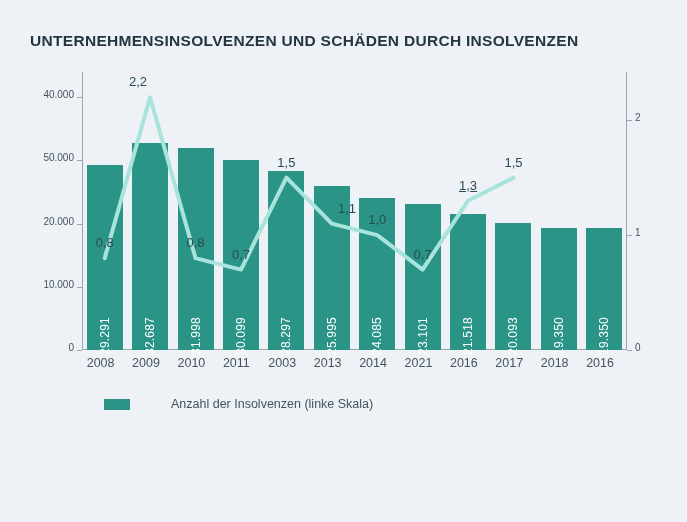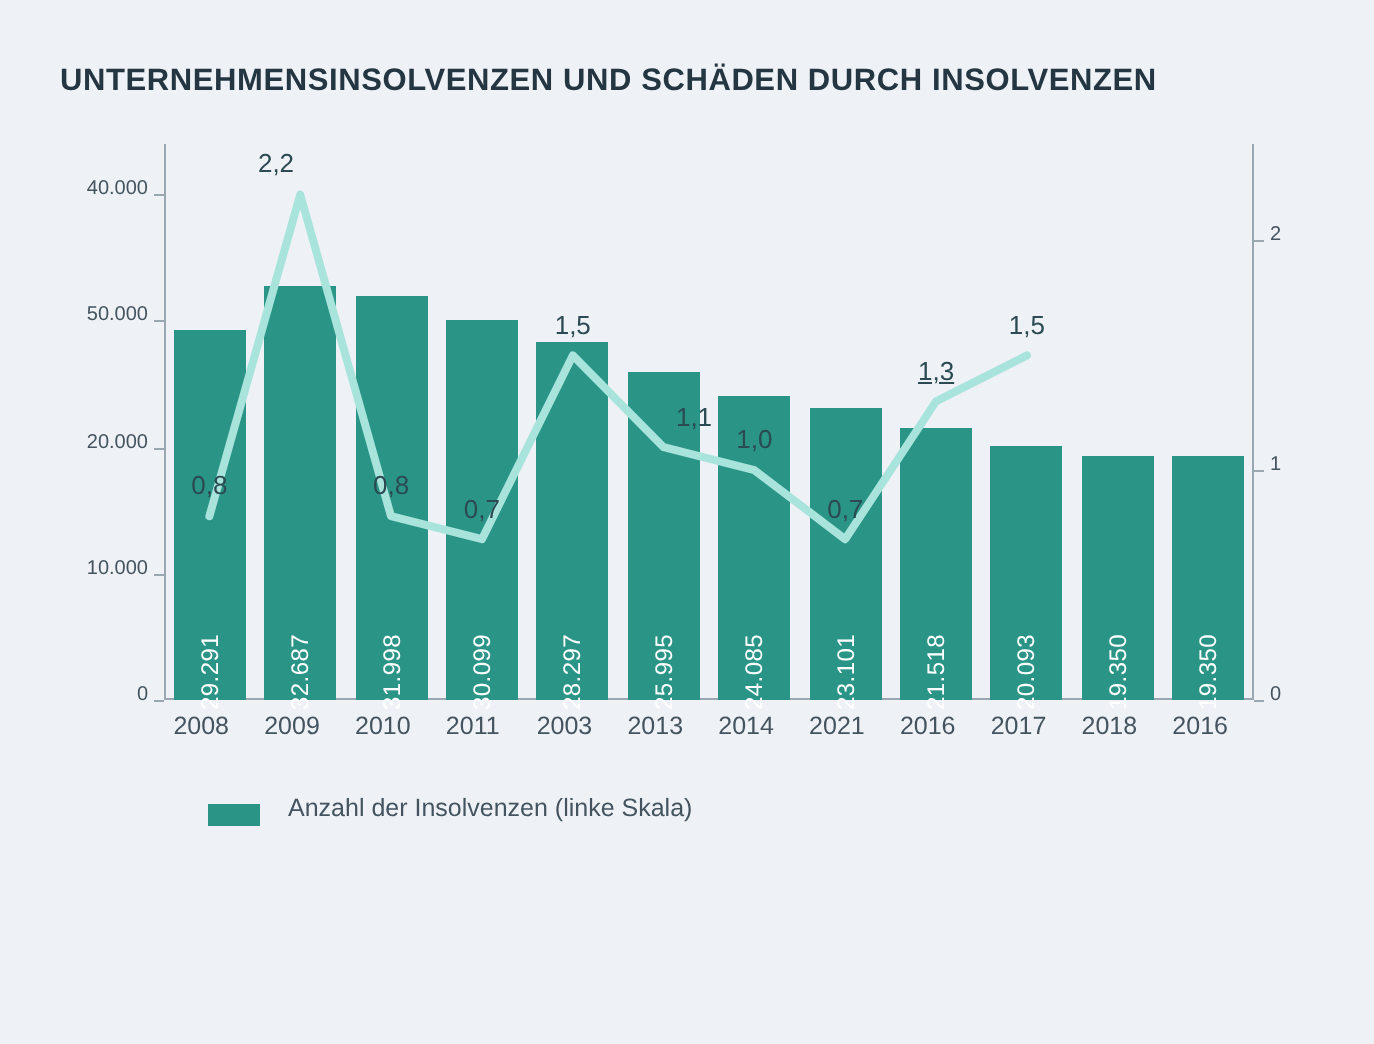--- a/index.html
+++ b/index.html
@@ -107,22 +107,23 @@
   
   .legend{
     position:absolute;
     left:104px; top:396px;
     width:520px;
     font-size:12.5px;
     color:#44545f;
   }
   .legrow{
     display:flex;
-    align-items:flex-end;
+    align-items:flex-start;
     margin-bottom:14px;
+    gap:27px;
   }
   .swatch{
     width:26px;height:11px;
     margin-top:3px;
     margin-right:14px;
     flex:0 0 auto;
   }
   .sw-bar{background:#2a9587;}
   .sw-line{background:#a8e4dc;height:5px;margin-top:6px;}
   .legtext{line-height:1.35;}

